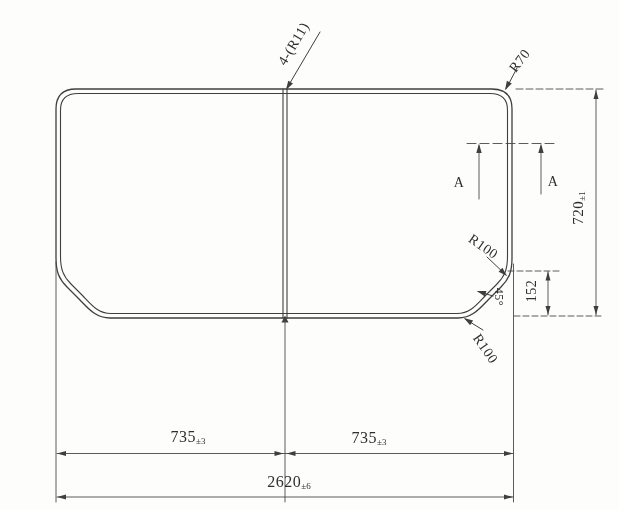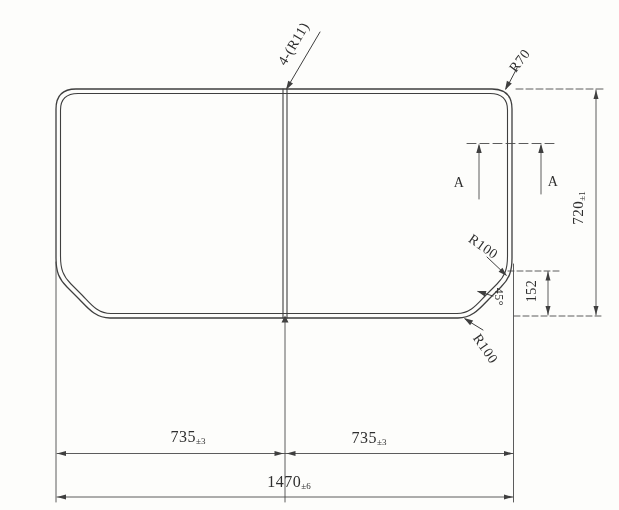--- a/index.html
+++ b/index.html
@@ -114,15 +114,15 @@
   <div class="lbl rot-p35" style="left:483px;top:247px;font-size:14px;">R100</div>
 
   <div class="lbl rot-p90 small" style="left:498px;top:297px;">45°</div>
 
   <div class="lbl rot-p55" style="left:485px;top:349px;font-size:14px;">R100</div>
 
   <div class="lbl big" style="left:188px;top:437px;"><span>735</span><span class="tol">±3</span></div>
 
   <div class="lbl big" style="left:369px;top:438px;"><span>735</span><span class="tol">±3</span></div>
 
-  <div class="lbl big" style="left:289px;top:482px;"><span>1470</span><span class="tol">±6</span></div>
+  <div class="lbl big" style="left:289px;top:482px;"><span>2620</span><span class="tol">±6</span></div>
 
 </div>
 
 </body></html>

